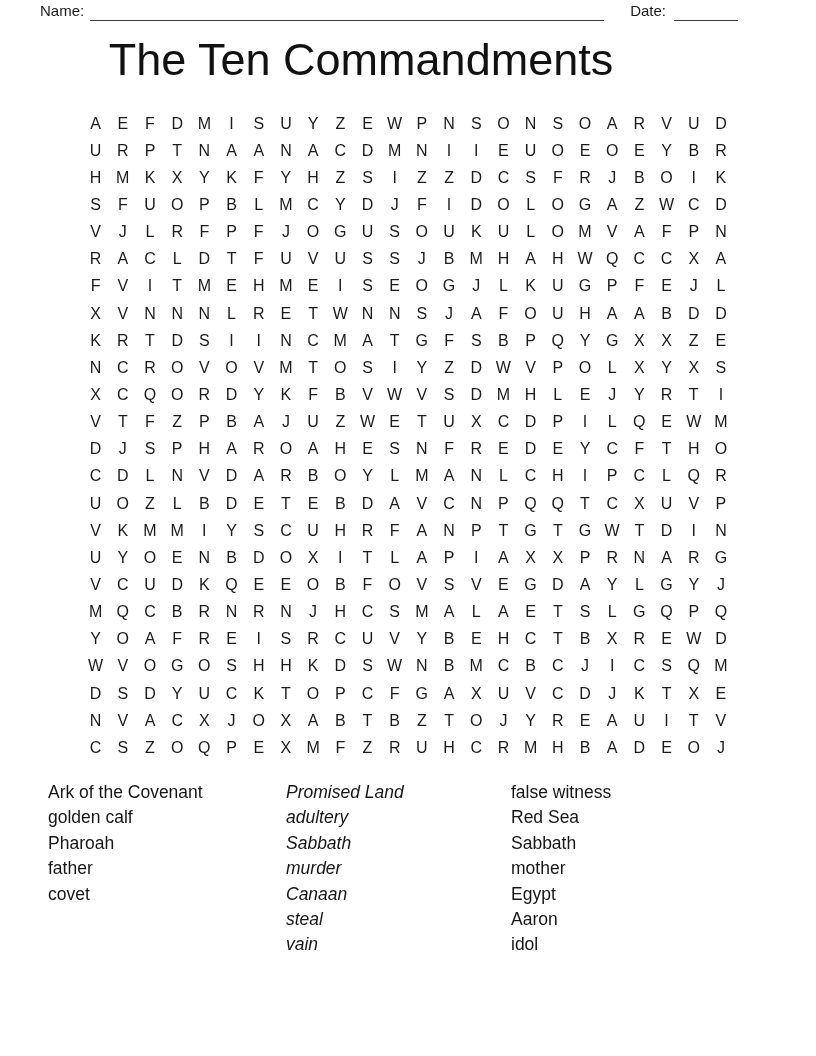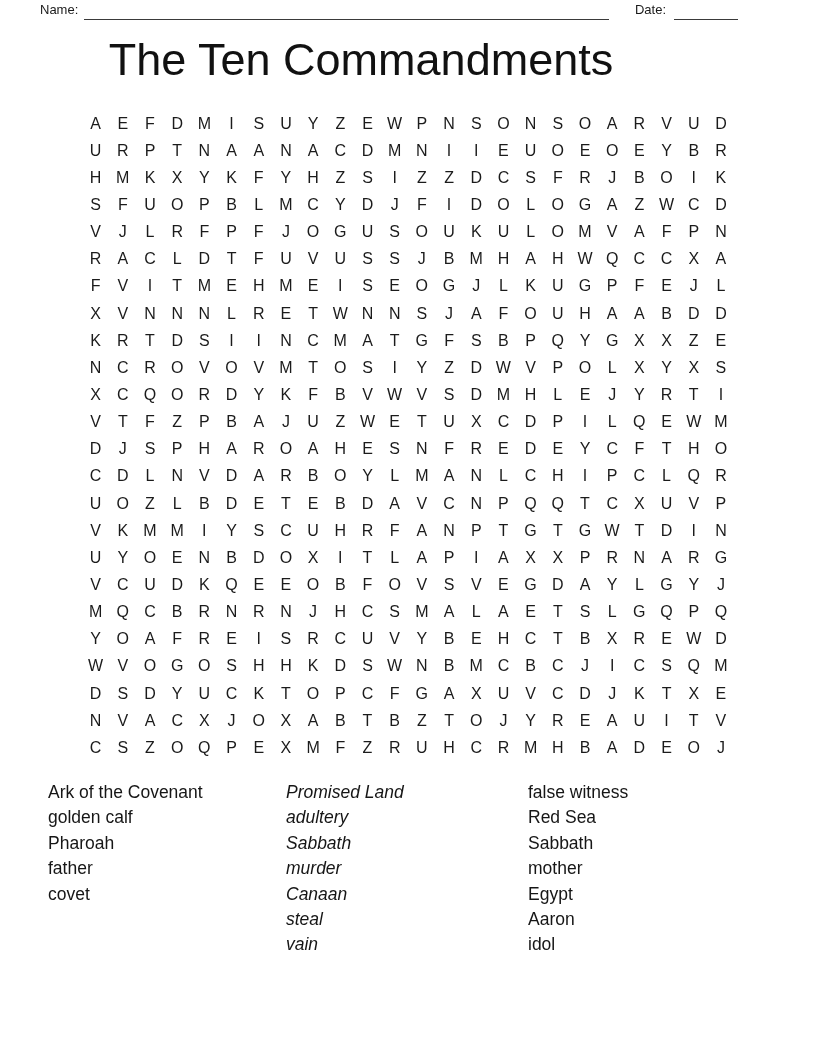--- a/index.html
+++ b/index.html
@@ -12,21 +12,22 @@
     position: relative;
     overflow: hidden;
   }
 
   
   .header-row {
     position: absolute;
     left: 40px; top: 2px;
     width: 698px;
     display: flex;
-    font-size: 13px;
+    align-items: flex-end;
+    font-size: 15px;
   }
   .hdr-label { white-space: nowrap; padding-bottom: 2px; }
   .fill-line {
     border-bottom: 1.5px solid #3a3a3a;
     height: 18px;
   }
   .name-line { flex: 1; margin-left: 6px; margin-right: 26px; }
   .date-line { width: 64px; margin-left: 8px; }
 
   
@@ -60,21 +61,21 @@
   
   .word-col {
     position: absolute;
     top: 780px;
     font-size: 17.5px;
     line-height: 25.4px;
     color: #161616;
   }
   .word-col-1 { left: 48px; }
   .word-col-2 { left: 286px; font-style: italic; }
-  .word-col-3 { left: 528px; }
+  .word-col-3 { left: 511px; }
 </style>
 </head>
 <body>
 
 <div class="header-row">
   <span class="hdr-label">Name:</span>
   <span class="fill-line name-line"></span>
   <span class="hdr-label">Date:</span>
   <span class="fill-line date-line"></span>
 </div>

